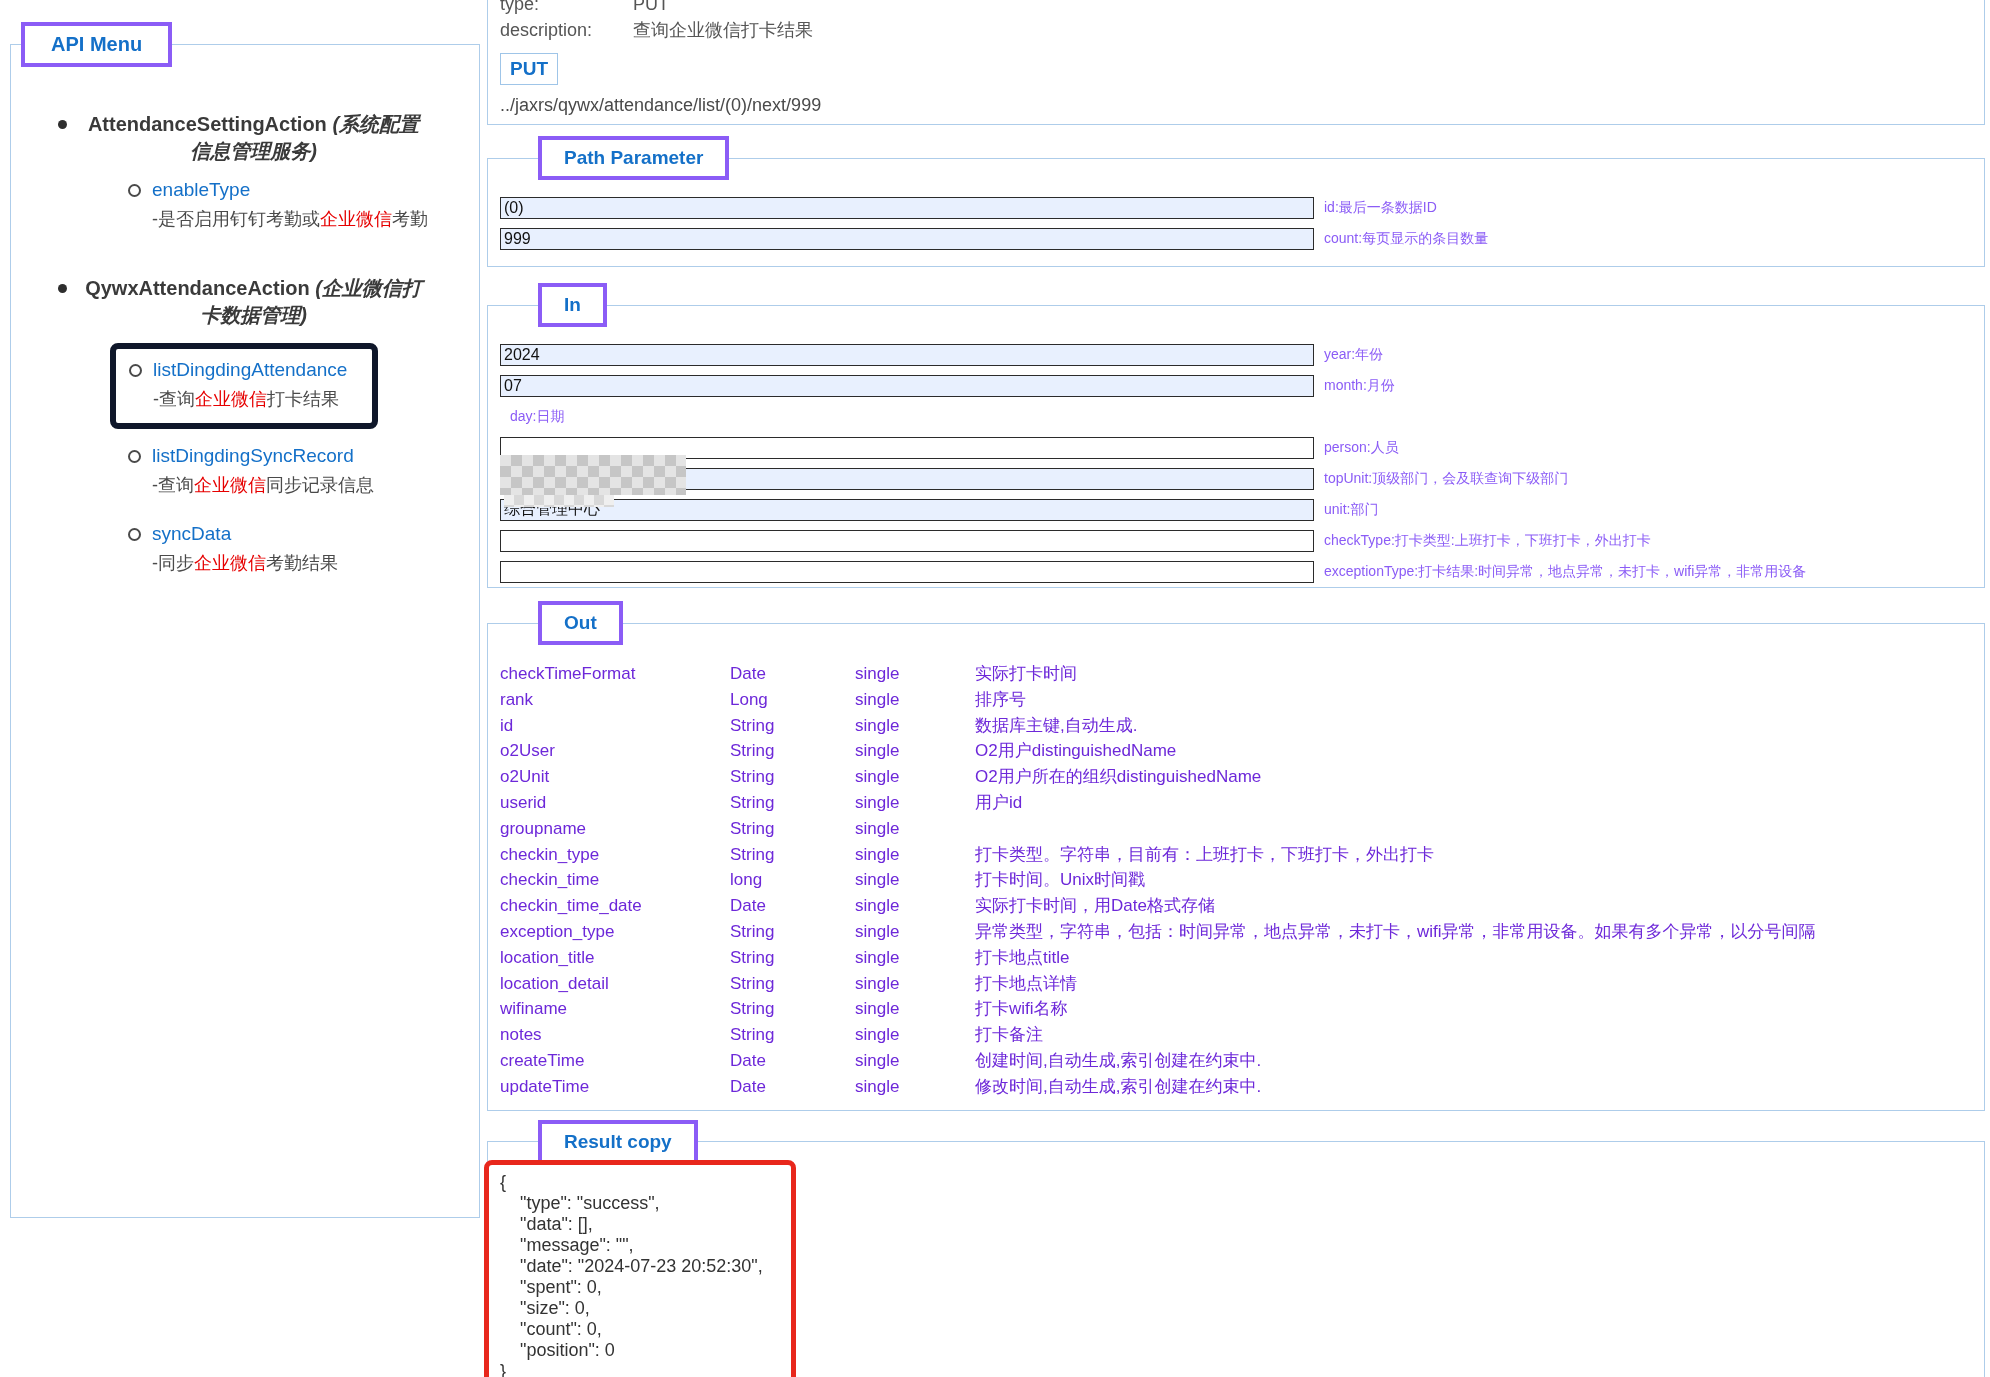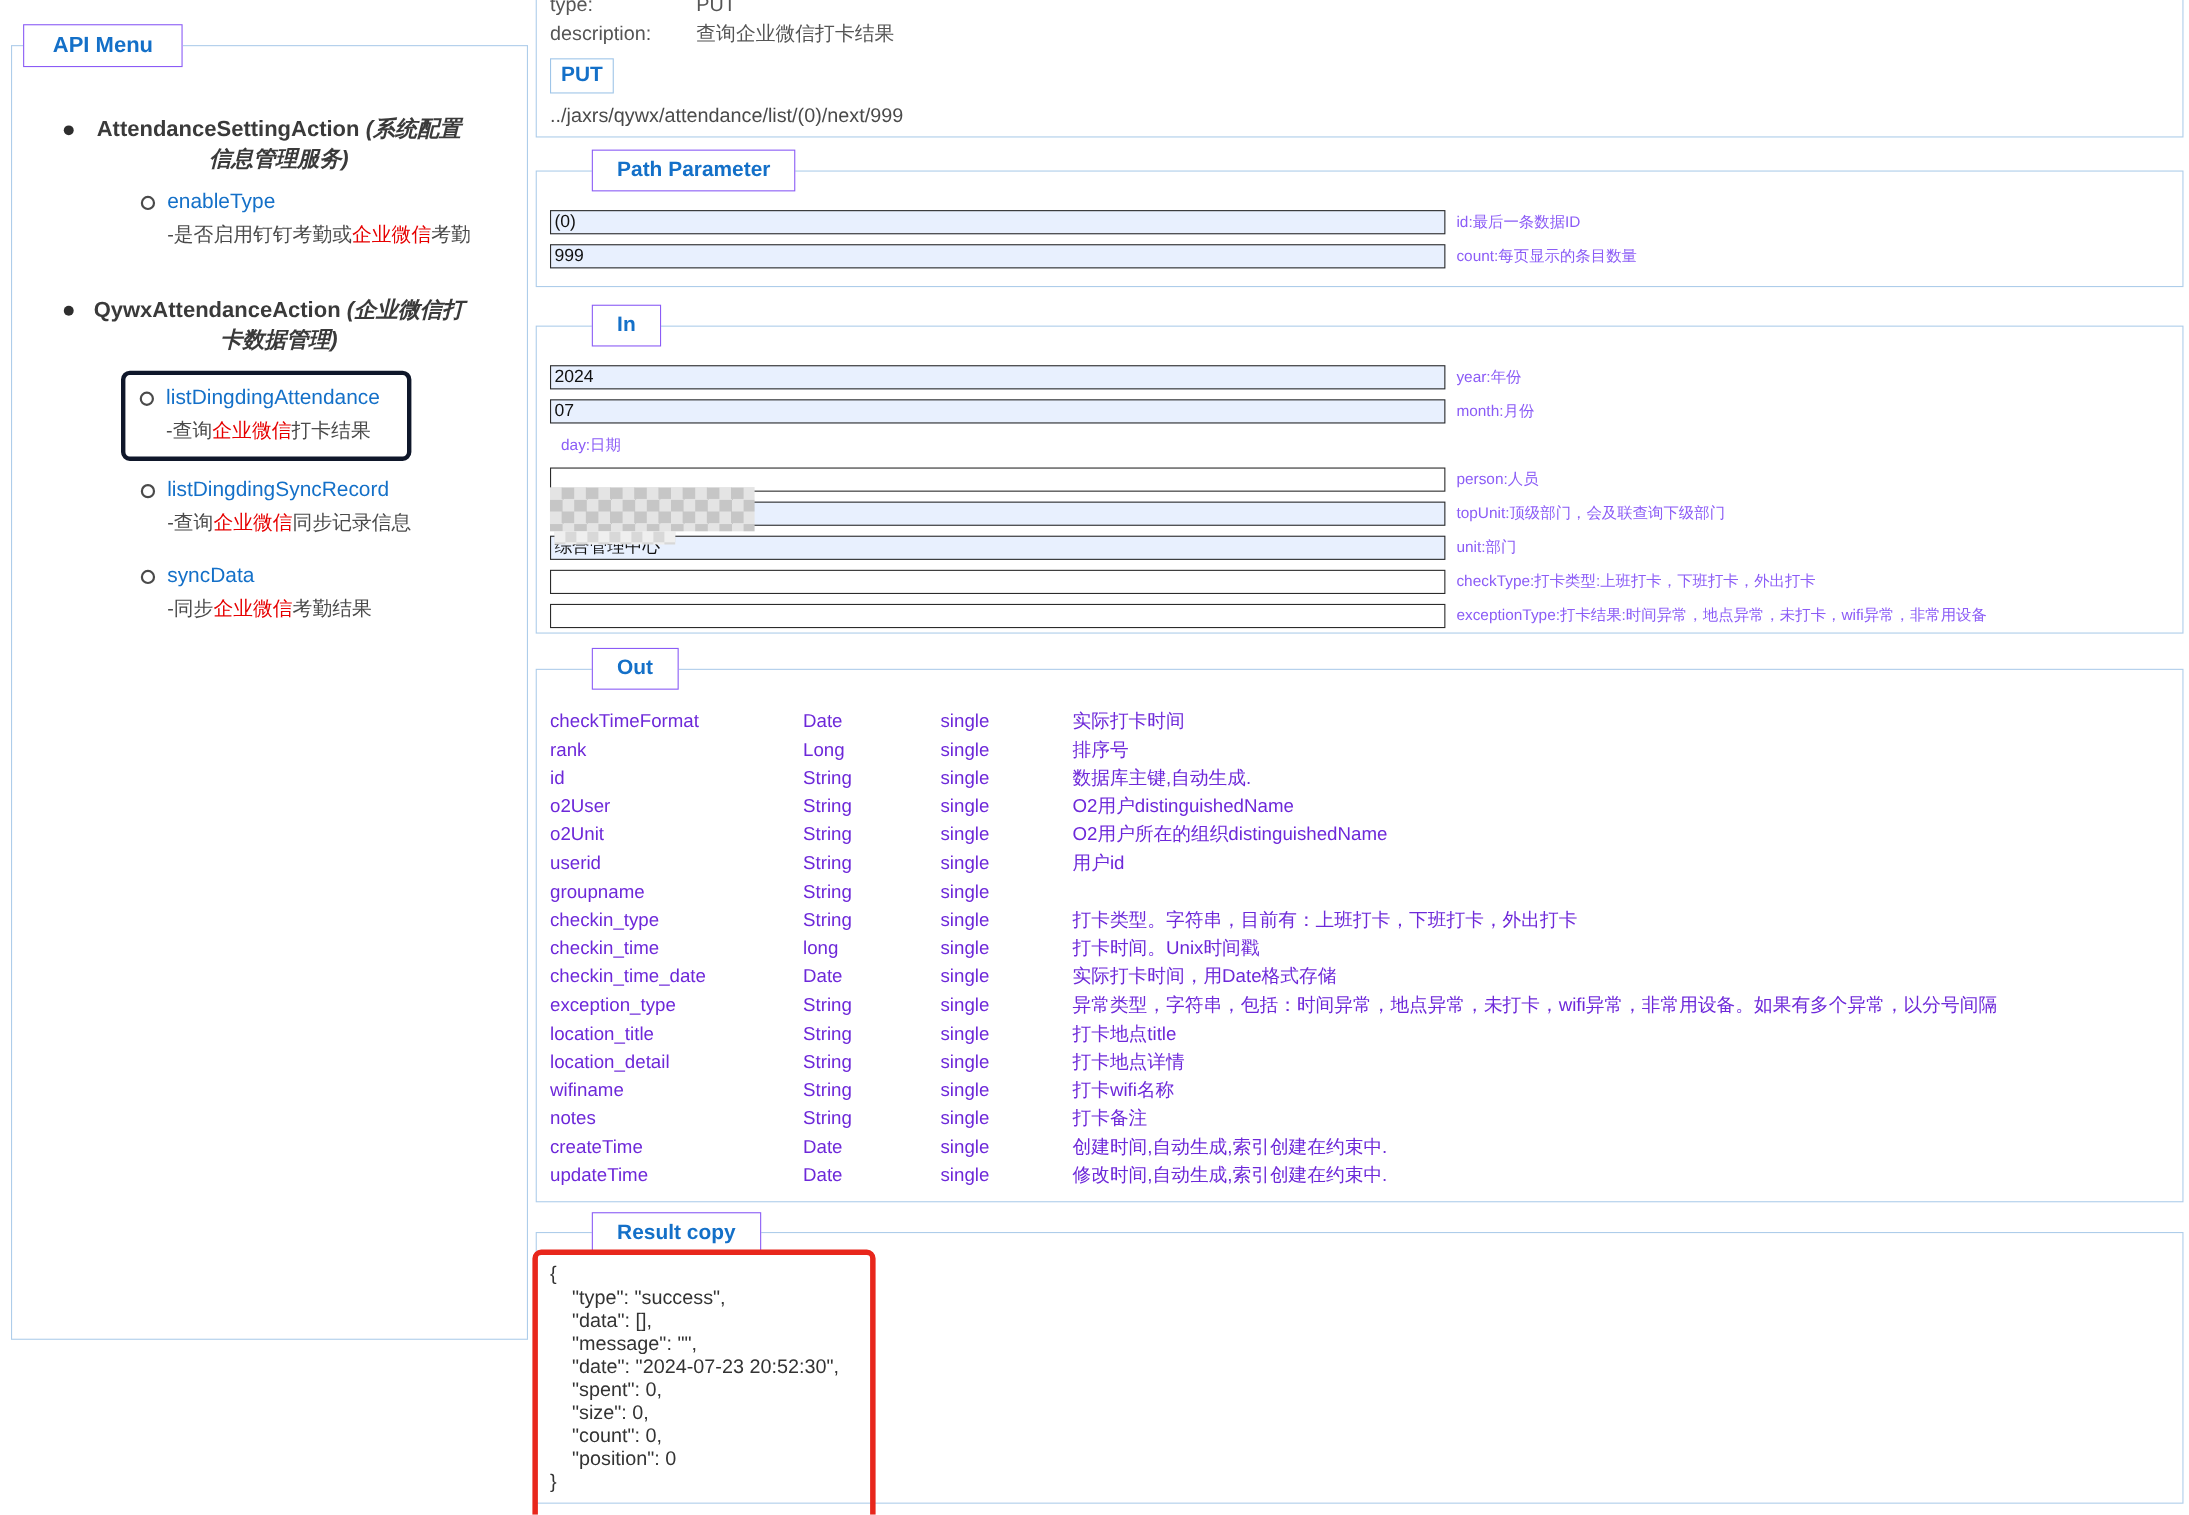--- a/index.html
+++ b/index.html
@@ -1,33 +1,33 @@
 <!DOCTYPE html>
 <html><head>
 <meta charset="utf-8">
 <style>
   html,body{margin:0;padding:0;background:#fff;}
   .page{position:relative;width:1990px;height:1377px;overflow:hidden;background:#fff;
         font-family:"Liberation Sans","DejaVu Sans",sans-serif;color:#4f4f4f;}
 
   
   fieldset{border:1px solid #aecdea;margin:0;padding:8px 0 10px 12px;background:#fff;}
-  legend{border:1px solid #8b5cf6;background:#fff;color:#1470c8;font-weight:bold;
+  legend{border:4px solid #8b5cf6;background:#fff;color:#1470c8;font-weight:bold;
          font-size:19px;padding:7px 22px;margin-left:38px;margin-top:48px;}
 
   
   .sidebar{position:absolute;left:10px;top:22px;width:458px;height:1194px;padding:0 10px 0 0;}
   .sidebar legend{margin-left:10px;font-size:20px;padding:7px 26px;}
   .group{margin:44px 0 0 47px;}
   .group-header{display:flex;font-size:20px;font-weight:bold;color:#3a3a3a;line-height:27px;width:370px;text-align:center;}
   .bullet{width:9px;height:9px;border-radius:50%;background:#2e2e2e;margin:9px 12px 0 0;flex:none;}
   .group-title i{font-style:italic;}
   .group-items{margin-top:14px;}
   .sub-item{margin:0 0 26px 70px;}
-  .sub-item.hl{border:4px solid #0f172a;border-radius:8px;margin:2px 0 16px 52px;
+  .sub-item.hl{border:6px solid #0f172a;border-radius:8px;margin:2px 0 16px 52px;
                padding:10px 8px 12px 13px;width:235px;}
   .sub-head{display:flex;align-items:center;}
   .circle{width:9px;height:9px;border:2px solid #4a4a4a;border-radius:50%;margin-right:11px;flex:none;}
   .sub-link{color:#1470c8;font-weight:normal;font-size:19px;cursor:pointer;}
   .sub-desc{margin:6px 0 0 24px;font-size:18px;color:#4a4a4a;}
   .red{color:#e60000;}
 
   
   .main{position:absolute;left:487px;top:-30px;width:1498px;display:flex;flex-direction:column;}
   .hdr-fieldset{padding:20px 0 8px 12px;}

